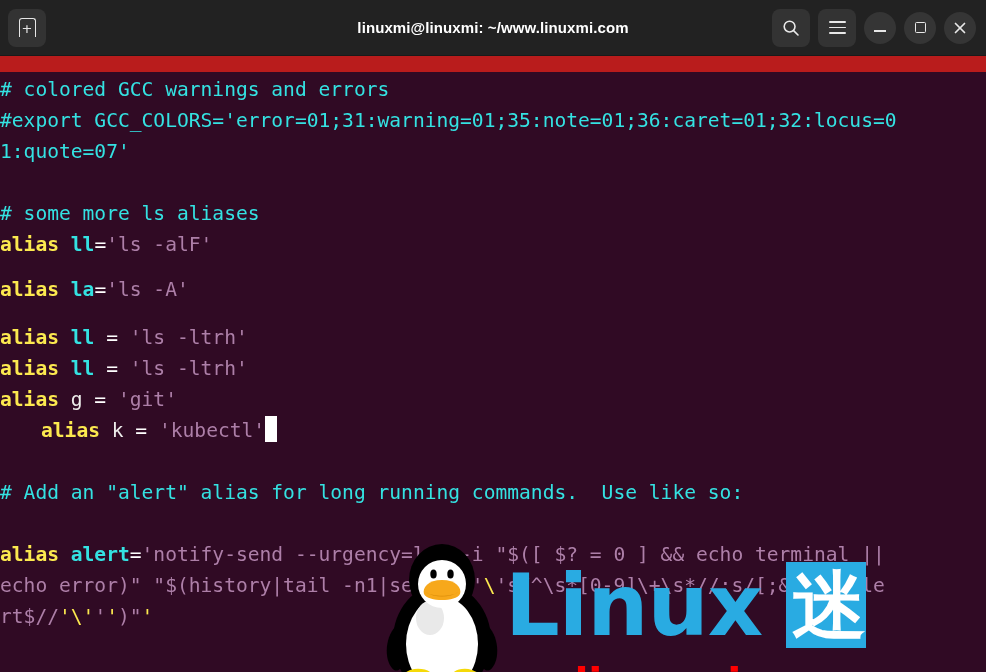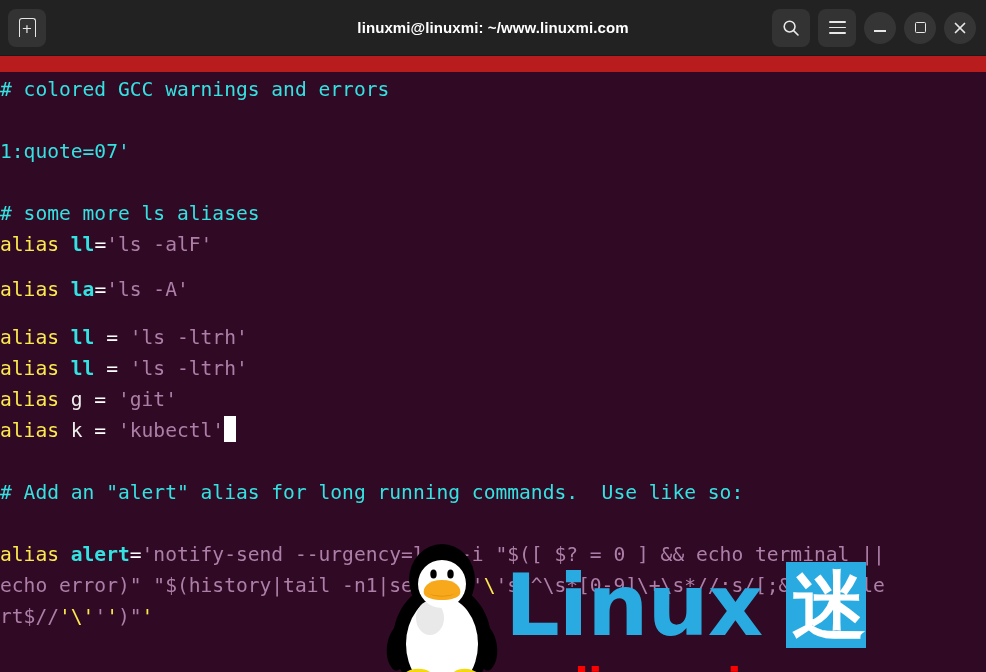--- a/index.html
+++ b/index.html
@@ -162,21 +162,21 @@
     font-family: "DejaVu Sans Mono", monospace;
     font-size: 19.6px;
     line-height: 31px;
     height: 31px;
     letter-spacing: 0px;
     color: #d3d7cf;
   }
 
   
   .c-comment { color: #34e2e2; }
-  .c-kw      { color: #fce94f; }
+  .c-kw      { color: #fce94f; font-weight: bold; }
   .c-ident   { color: #34e2e2; font-weight: bold; }
   .c-identp  { color: #eeeeec; }
   .c-op      { color: #ffffff; }
   .c-str     { color: #ad7fa8; }
   .c-esc     { color: #fce94f; }
   .c-plain   { color: #d3d7cf; }
 
   .cursor {
     display: inline-block;
     width: 12px;
@@ -305,29 +305,30 @@
         </svg>
       </div>
 
     </div>
   </div>
 
   <div class="term">
 
     <div class="screen" id="screen">
         <div class="line" style="top: 2px;"><span class="c-comment"># colored GCC warnings and errors</span></div>
+        <div class="line" style="top: 33px;"><span class="c-comment">#export GCC_COLORS='error=01;31:warning=01;35:note=01;36:caret=01;32:locus=0</span></div>
         <div class="line" style="top: 64px;"><span class="c-comment">1:quote=07'</span></div>
         <div class="line" style="top: 95px;"><span class="c-plain"></span></div>
         <div class="line" style="top: 126px;"><span class="c-comment"># some more ls aliases</span></div>
         <div class="line" style="top: 157px;"><span class="c-kw">alias </span><span class="c-ident">ll</span><span class="c-op">=</span><span class="c-str">'ls -alF'</span></div>
         <div class="line" style="top: 202px;"><span class="c-kw">alias </span><span class="c-ident">la</span><span class="c-op">=</span><span class="c-str">'ls -A'</span></div>
         <div class="line" style="top: 250px;"><span class="c-kw">alias </span><span class="c-ident">ll</span><span class="c-op"> = </span><span class="c-str">'ls -ltrh'</span></div>
         <div class="line" style="top: 281px;"><span class="c-kw">alias </span><span class="c-ident">ll</span><span class="c-op"> = </span><span class="c-str">'ls -ltrh'</span></div>
         <div class="line" style="top: 312px;"><span class="c-kw">alias </span><span class="c-identp">g</span><span class="c-op"> = </span><span class="c-str">'git'</span></div>
-        <div class="line" style="top: 343px;"><span class="c-kw">alias </span><span class="c-identp">k</span><span class="c-op"> = </span><span class="c-str">'kubectl'</span><span class="cursor"></span></div>
+        <div class="line" style="top: 343px; padding-left: 41px;"><span class="c-kw">alias </span><span class="c-identp">k</span><span class="c-op"> = </span><span class="c-str">'kubectl'</span><span class="cursor"></span></div>
         <div class="line" style="top: 374px;"><span class="c-plain"></span></div>
         <div class="line" style="top: 405px;"><span class="c-comment"># Add an "alert" alias for long running commands.  Use like so:</span></div>
         <div class="line" style="top: 467px;"><span class="c-kw">alias </span><span class="c-ident">alert</span><span class="c-op">=</span><span class="c-str">'notify-send --urgency=low -i "$([ $? = 0 ] &amp;&amp; echo terminal || </span></div>
         <div class="line" style="top: 498px;"><span class="c-str">echo error)" "$(history|tail -n1|sed -e '</span><span class="c-esc">\</span><span class="c-str">'s/^\s*[0-9]\+\s*//;s/[;&amp;|]\s*ale</span></div>
         <div class="line" style="top: 529px;"><span class="c-str">rt$//</span><span class="c-esc">'\'</span><span class="c-str">'</span><span class="c-esc">'</span><span class="c-str">)"</span><span class="c-esc">'</span></div>
       </div>
 
     <div class="watermark">
 
       <svg class="tux" viewBox="0 0 140 165">

